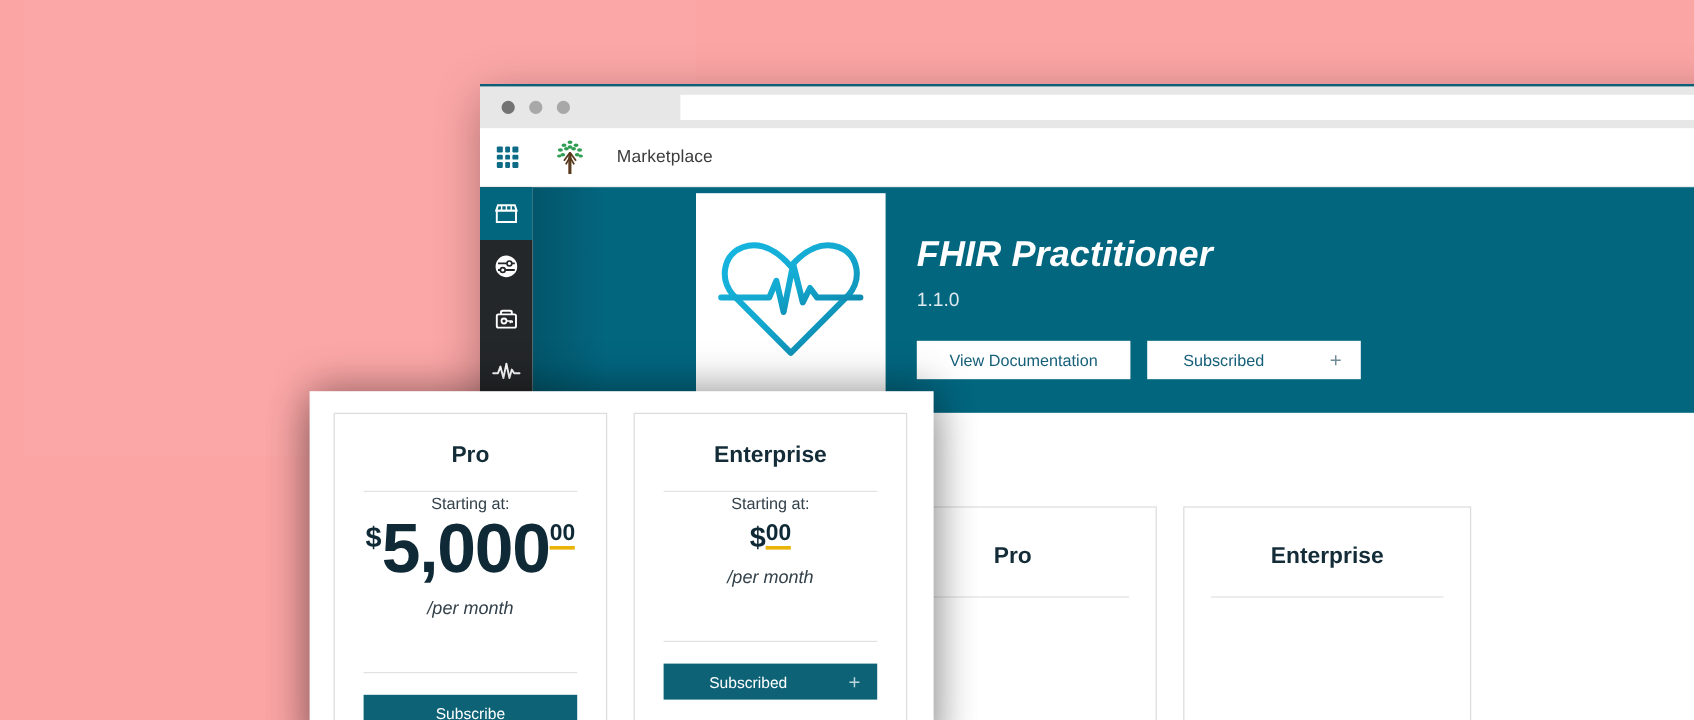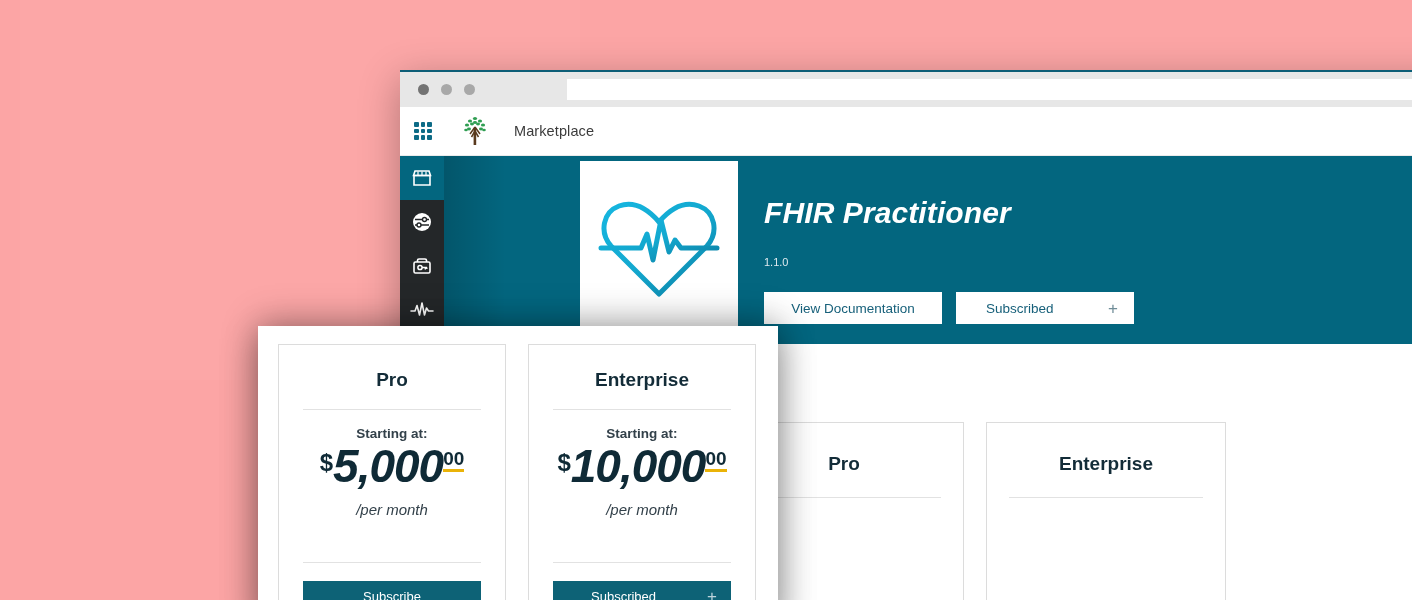--- a/index.html
+++ b/index.html
@@ -58,21 +58,21 @@
   .content { flex: 1; position: relative; background: #ffffff; }
 
   
   .hero { background: #03667f; height: 188px; position: relative; display: flex; padding: 30px 0 0 0; }
   .thumb-tile {
     position: absolute; left: 136px; top: 5px; width: 158px; height: 170px;
     background: #ffffff; display: flex; align-items: center; justify-content: center;
   }
   .hero-info { position: absolute; left: 320px; top: 40px; }
   .hero-title { color: #ffffff; font-size: 30px; font-weight: bold; letter-spacing: .1px; font-style: italic; }
-  .hero-version { color: #dfeaef; font-size: 11px; margin-top: 26px; }
+  .hero-version { color: #dfeaef; font-size: 16px; margin-top: 12px; }
   .hero-btns { display: flex; gap: 14px; margin-top: 24px; }
   .btn-white {
     background: #ffffff; color: #17607a; font-size: 13.5px; height: 32px;
     display: flex; align-items: center; justify-content: center; padding: 0 22px;
     min-width: 178px; white-space: nowrap;
   }
   .btn-white.withplus { justify-content: space-between; min-width: 178px; padding: 0 16px 0 30px; }
   .plus-sign { color: #6f8c97; font-size: 17px; line-height: 1; }
 
   
@@ -105,25 +105,25 @@
     background: #ffffff; padding: 18px 20px 0 20px;
     box-shadow: 0 -4px 34px rgba(0,0,0,0.30), 0 12px 34px rgba(0,0,0,0.30);
     display: flex; gap: 22px;
   }
   .ov-card {
     width: 228px; border: 1px solid #dcdcdc; background: #fff;
     padding: 24px 0 0 0; text-align: center; position: relative; height: 282px;
   }
   .ov-card h3 { font-size: 19px; color: #132c38; font-weight: bold; }
   .ov-rule { height: 1px; background: #e2e2e2; margin: 18px 24px 0 24px; }
-  .starting { font-size: 13.5px; color: #33414a; margin-top: 16px; font-weight: bold; }
+  .starting { font-size: 13.5px; color: #33414a; margin-top: 2px; }
   .price { margin-top: 2px; display: flex; align-items: flex-start; justify-content: center;
            color: #0f2a36; line-height: 1; }
   .price .cur { font-size: 24px; font-weight: bold; margin-top: 8px; }
-  .price .amt { font-size: 46px; font-weight: bold; letter-spacing: -1px; font-style: italic; }
+  .price .amt { font-size: 58px; font-weight: bold; letter-spacing: -1px; }
   .price .cents { font-size: 19px; font-weight: bold; margin-top: 6px;
                   border-bottom: 3px solid #eab308; line-height: 1.05; }
   .permonth { font-size: 15px; color: #33414a; margin-top: 12px; font-style: italic; }
   .ov-rule-bottom { height: 1px; background: #e2e2e2; margin: 44px 24px 0 24px; }
   .ov-btn {
     margin: 18px 24px 0 24px; height: 30px; background: #0d6276; color: #ffffff;
     font-size: 13px; display: flex; align-items: center; justify-content: center;
   }
   .ov-btn.withplus { justify-content: space-between; padding: 0 14px 0 38px; }
   .ov-btn .plus-sign { color: #bcd4dc; }
@@ -289,21 +289,20 @@
         <span>Subscribe</span>
       </div>
     </div>
 
     <div class="ov-card">
       <h3>Enterprise</h3>
       <div class="ov-rule"></div>
       <div class="starting">Starting at:</div>
       <div class="price">
         <span class="cur">$</span>
-        <span class="amt">10,000</span>
         <span class="cents">00</span>
       </div>
       <div class="permonth">/per month</div>
       <div class="ov-rule-bottom"></div>
       <div class="ov-btn withplus">
         <span>Subscribed</span>
         <span class="plus-sign">+</span>
       </div>
     </div>
   </div>

